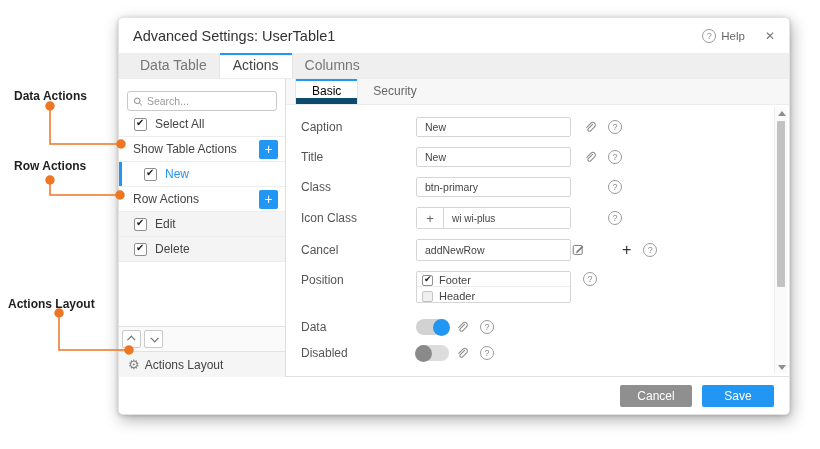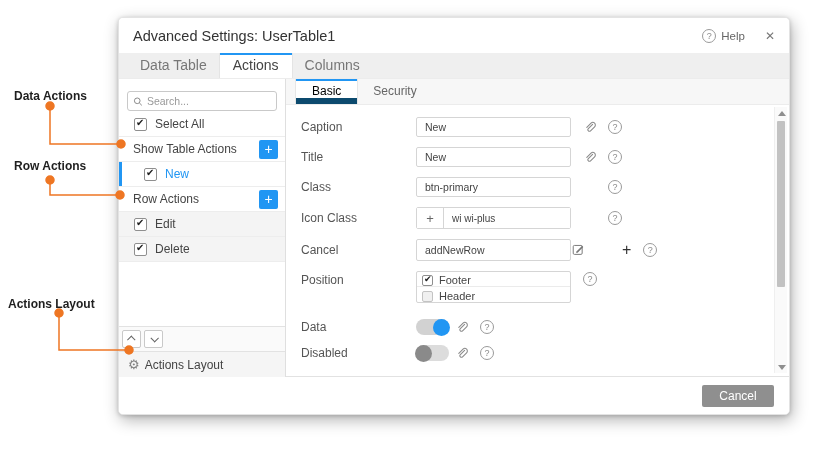--- a/index.html
+++ b/index.html
@@ -324,16 +324,17 @@
             <span class="vs-arrow down">
                 <span class="tri-down"></span>
               </span>
           </div>
         </div>
       </div>
     </div>
 
     <div class="dlg-footer">
       <button class="btn cancel">Cancel</button>
+      <button class="btn save">Save</button>
     </div>
 
   </div>
 </div>
 
 </body></html>

